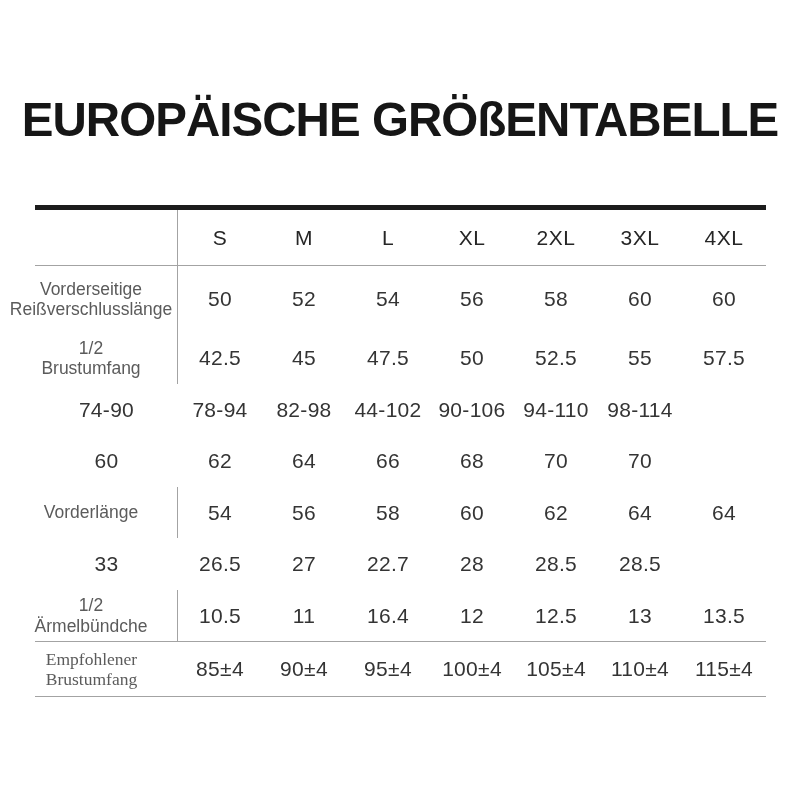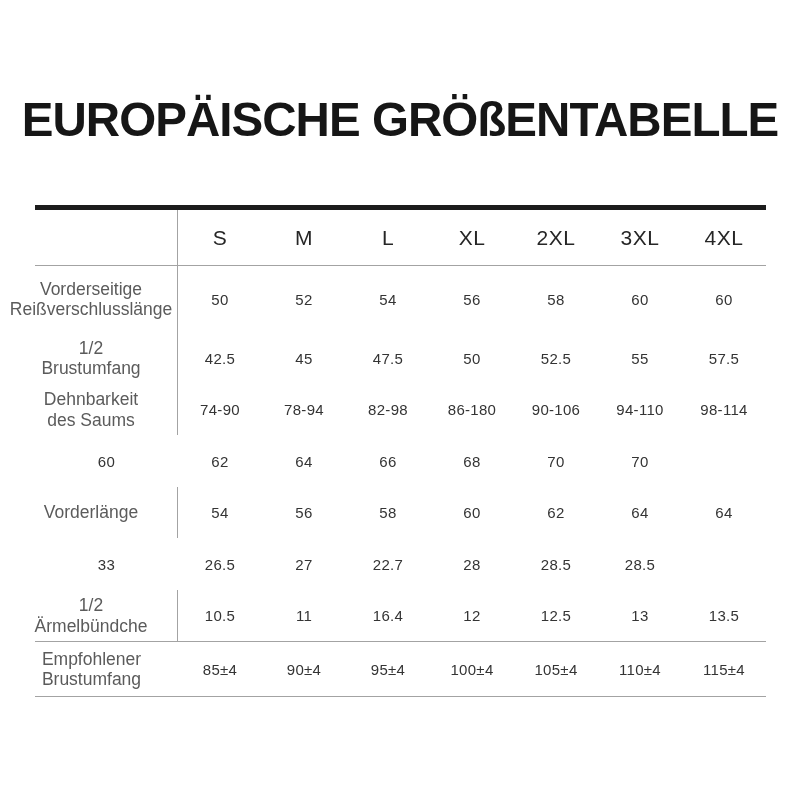--- a/index.html
+++ b/index.html
@@ -70,31 +70,31 @@
     transform:translateX(-15px);
     text-align:center;
     white-space:pre;
     font-size:17.5px;
     line-height:1.18;
     color:var(--label-text);
   }
 
   .value-cell{
     text-align:center;
-    font-size:15px;
+    font-size:21px;
     letter-spacing:0.3px;
     color:var(--value-text);
     white-space:nowrap;
   }
 
   .footer-row{
     height:55px;
     border-bottom:1px solid var(--thin-rule);
   }
-  .footer-row .label-cell{border-right:none;}
+  .footer-row .label-cell{border-right:none;font-family:Liberation Serif, serif;}
 </style>
 </head>
 <body>
 
 <h1 class="page-title">EUROPÄISCHE GRÖßENTABELLE</h1>
 
 <div class="size-table">
   <div class="grid-row header-row">
     <div class="label-cell"></div>
 
@@ -128,28 +128,24 @@
         </div>
         <div class="value-cell">42.5</div>
         <div class="value-cell">45</div>
         <div class="value-cell">47.5</div>
         <div class="value-cell">50</div>
         <div class="value-cell">52.5</div>
         <div class="value-cell">55</div>
         <div class="value-cell">57.5</div>
       </div>
       <div class="grid-row body-row">
-        <div class="label-cell">
-          <div class="label-inner">Dehnbarkeit
-des Saums</div>
-        </div>
         <div class="value-cell">74-90</div>
         <div class="value-cell">78-94</div>
         <div class="value-cell">82-98</div>
-        <div class="value-cell">86-180</div>
+        <div class="value-cell">44-102</div>
         <div class="value-cell">90-106</div>
         <div class="value-cell">94-110</div>
         <div class="value-cell">98-114</div>
       </div>
       <div class="grid-row body-row">
         <div class="value-cell">60</div>
         <div class="value-cell">62</div>
         <div class="value-cell">64</div>
         <div class="value-cell">66</div>
         <div class="value-cell">68</div>

